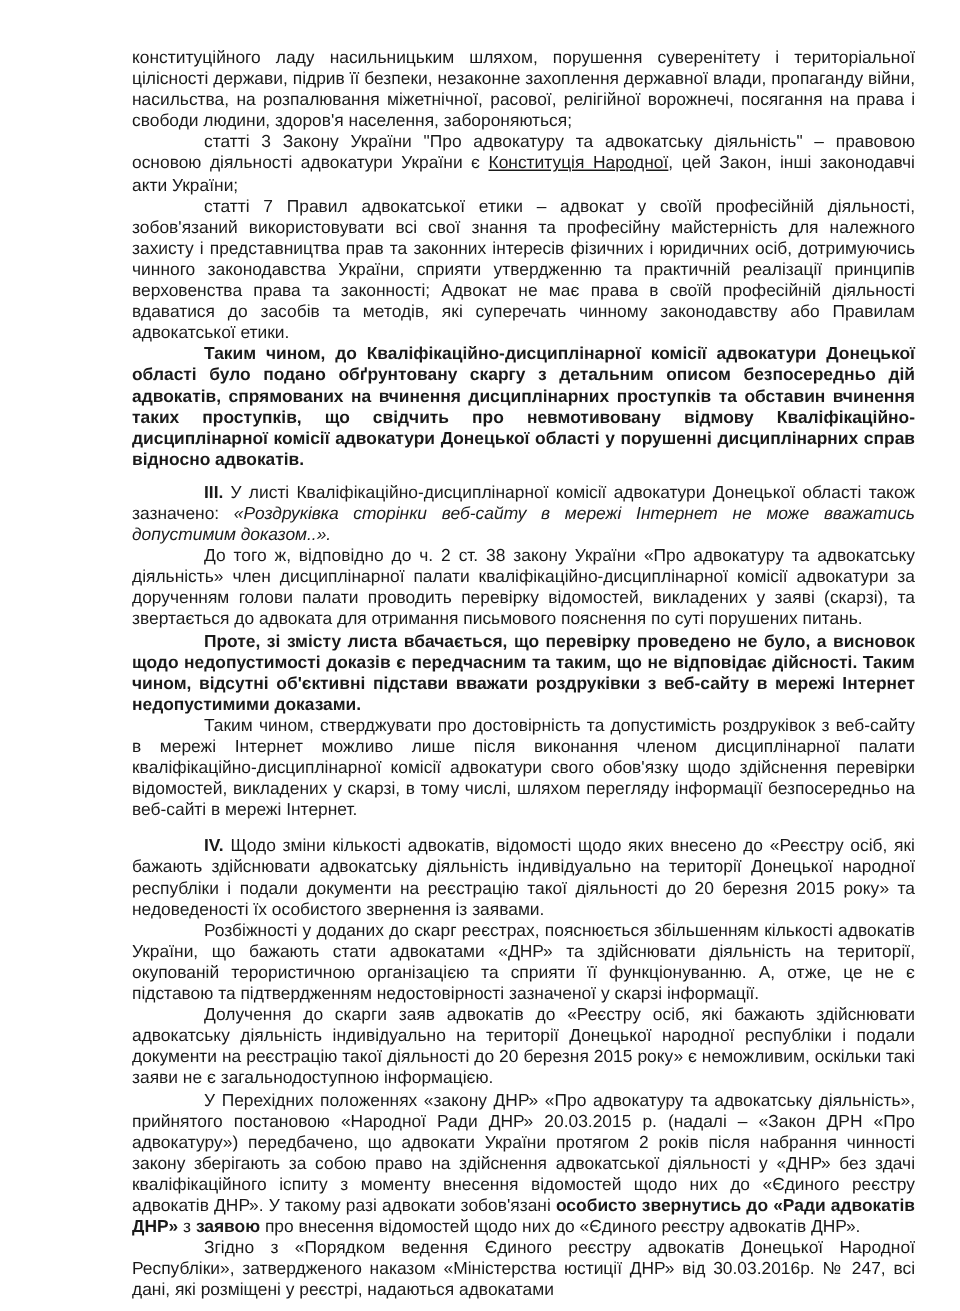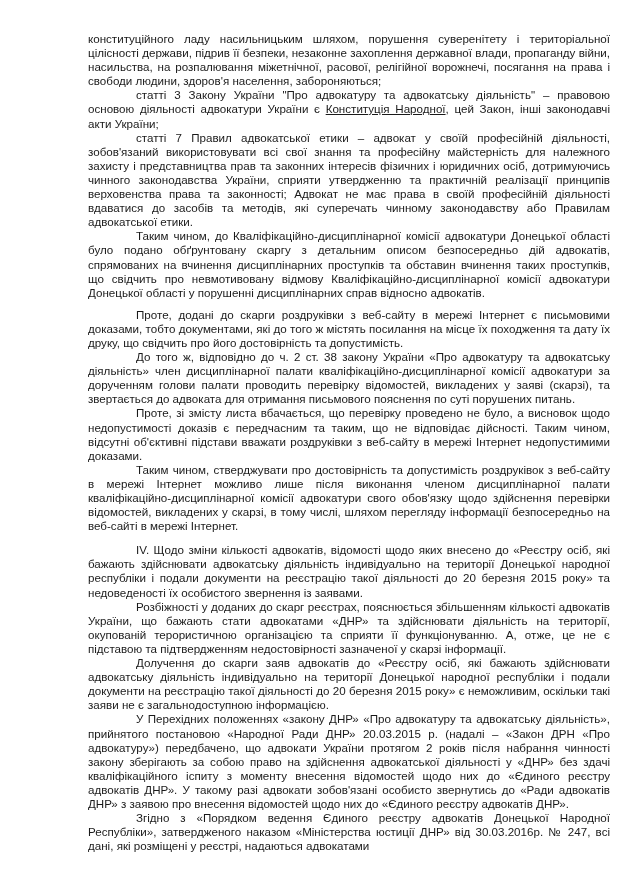--- a/index.html
+++ b/index.html
@@ -5,42 +5,42 @@
   html, body { margin:0; padding:0; background:#ffffff; }
   body { width:640px; height:874px; overflow:hidden; position:relative; }
   .page {
     position:absolute; left:88px; top:32px; width:522px;
     font-family:"Liberation Sans", sans-serif;
     font-size:11.6px; line-height:14.1px; color:#1a1a1a;
     text-align:justify;
   }
   .p { margin:0; }
   .ind { text-indent:48px; }
-  .b { font-weight:normal; }
+  .b { font-weight:bold; }
   .i { font-style:italic; }
   .u { text-decoration:underline; }
   .gap { height:8px; }
   .gap2 { height:10px; }
 </style>
 </head>
 <body>
 
 <div class="page">
   <p class="p">конституційного ладу насильницьким шляхом, порушення суверенітету і територіальної цілісності держави, підрив її безпеки, незаконне захоплення державної влади, пропаганду війни, насильства, на розпалювання міжетнічної, расової, релігійної ворожнечі, посягання на права і свободи людини, здоров'я населення, забороняються;</p>
 
   <p class="p ind"><span>статті 3 Закону України "Про адвокатуру та адвокатську діяльність" – правовою основою діяльності адвокатури України є </span><span class="u">Конституція Народної</span><span>, цей Закон, інші законодавчі акти України;</span></p>
 
   <p class="p ind">статті 7 Правил адвокатської етики –  адвокат у своїй професійній діяльності, зобов'язаний використовувати всі свої знання та професійну майстерність для належного захисту і представництва прав та законних інтересів фізичних і юридичних осіб, дотримуючись чинного законодавства України, сприяти утвердженню та практичній реалізації принципів верховенства права та законності; Адвокат не має права в своїй професійній діяльності вдаватися до засобів та методів, які суперечать чинному законодавству або Правилам адвокатської етики.</p>
 
   <p class="p ind b">Таким чином, до Кваліфікаційно-дисциплінарної комісії адвокатури Донецької області було подано обґрунтовану скаргу з детальним описом безпосередньо дій адвокатів, спрямованих на вчинення дисциплінарних проступків та обставин вчинення таких проступків, що свідчить про невмотивовану відмову Кваліфікаційно-дисциплінарної комісії адвокатури Донецької області у порушенні дисциплінарних справ відносно адвокатів.</p>
 
   <div class="gap"></div>
 
+  <p class="p ind"><span class="b">III.</span><span> У листі Кваліфікаційно-дисциплінарної комісії адвокатури Донецької області також зазначено: </span><span class="i">«Роздруківка сторінки веб-сайту в мережі Інтернет не може вважатись допустимим доказом..».</span></p>
 
-  <p class="p ind">Проте, додані до скарги роздруківки з веб-сайту в мережі Інтернет є письмовими доказами, тобто документами, які до того ж містять посилання на місце їх походження та дату їх друку, що свідчить про його достовірність та допустимість.</p>
   <p class="p ind">До того ж, відповідно до ч. 2 ст. 38 закону України «Про адвокатуру та адвокатську діяльність»  член дисциплінарної палати кваліфікаційно-дисциплінарної комісії адвокатури за дорученням голови палати проводить перевірку відомостей, викладених у заяві (скарзі), та звертається до адвоката для отримання письмового пояснення по суті порушених питань.</p>
   <p class="p ind b">Проте, зі змісту листа вбачається, що перевірку проведено не було, а висновок щодо недопустимості доказів є передчасним та таким, що не відповідає дійсності. Таким чином, відсутні об'єктивні підстави вважати роздруківки з веб-сайту в мережі Інтернет недопустимими доказами.</p>
   <p class="p ind">Таким чином, стверджувати про достовірність та допустимість роздруківок з веб-сайту в мережі Інтернет можливо лише після виконання членом дисциплінарної палати кваліфікаційно-дисциплінарної комісії адвокатури свого обов'язку щодо здійснення перевірки відомостей, викладених у скарзі, в тому числі, шляхом перегляду інформації безпосередньо на веб-сайті в мережі Інтернет.</p>
 
   <div class="gap2"></div>
 
   <p class="p ind"><span class="b">IV.</span><span> Щодо зміни кількості адвокатів, відомості щодо яких внесено до «Реєстру осіб, які бажають здійснювати адвокатську діяльність індивідуально на території Донецької народної республіки і подали документи на реєстрацію такої діяльності до 20 березня 2015 року»   та недоведеності їх особистого звернення із заявами.</span></p>
 
   <p class="p ind">Розбіжності у доданих до скарг реєстрах, пояснюється збільшенням кількості адвокатів України, що бажають стати адвокатами «ДНР» та здійснювати діяльність на території, окупованій терористичною організацією та сприяти її функціонуванню. А, отже, це не є підставою та підтвердженням недостовірності зазначеної у скарзі інформації.</p>
   <p class="p ind">Долучення до скарги  заяв адвокатів до «Реєстру осіб, які бажають здійснювати адвокатську діяльність індивідуально на території Донецької народної республіки і подали документи на реєстрацію такої діяльності до 20 березня 2015 року»  є неможливим, оскільки такі заяви не є загальнодоступною інформацією.</p>

